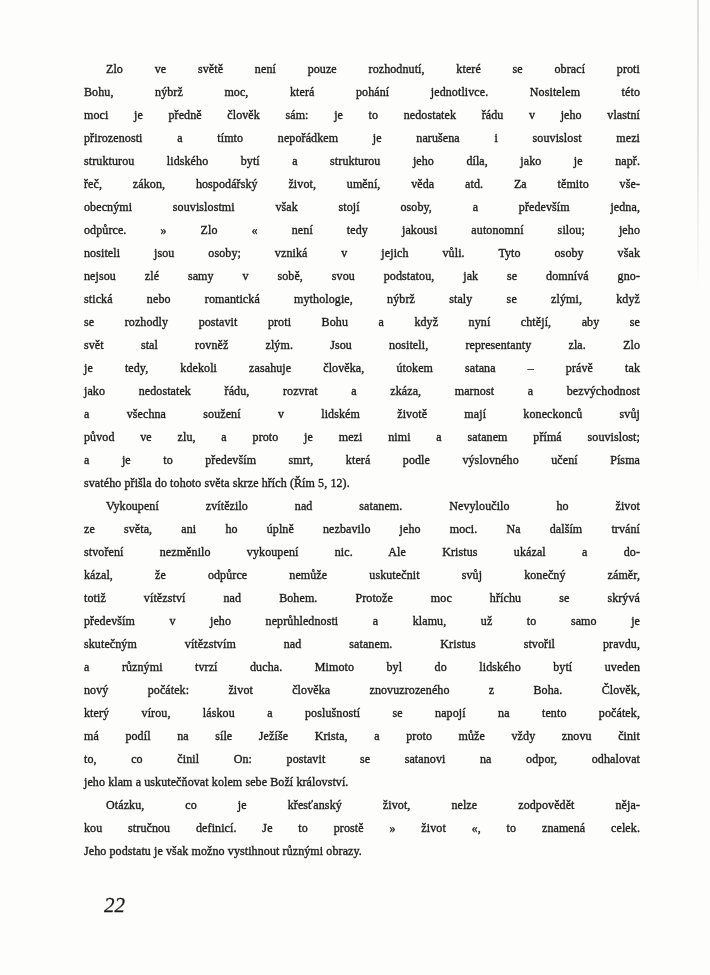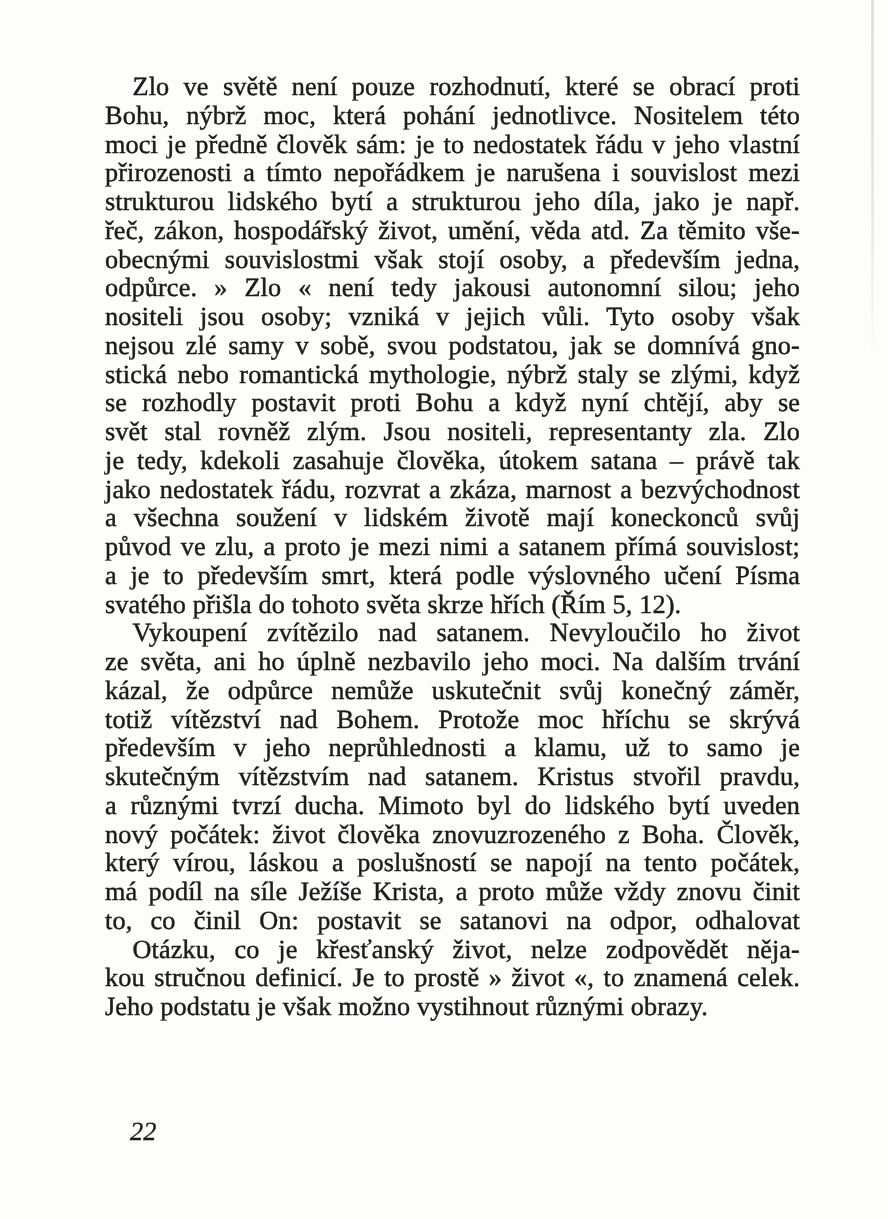--- a/index.html
+++ b/index.html
@@ -17,21 +17,21 @@
   }
   .text-block {
     position: absolute;
     left: 84px; top: 58px;
     width: 556px;
   }
   .para { margin: 0; padding: 0; }
   .line {
     height: 23px;
     line-height: 23px;
-    font-size: 21px;
+    font-size: 12px;
     letter-spacing: 0.1px;
     text-align: justify;
     text-align-last: justify;
     -webkit-text-stroke: 0.35px currentColor;
     overflow: visible;
   }
   .line.first { text-indent: 22px; }
   .line.last { text-align-last: left; }
   .page-number {
     position: absolute;
@@ -69,29 +69,31 @@
         <div class="line">je tedy, kdekoli zasahuje člověka, útokem satana – právě tak</div>
         <div class="line">jako nedostatek řádu, rozvrat a zkáza, marnost a bezvýchodnost</div>
         <div class="line">a všechna soužení v lidském životě mají koneckonců svůj</div>
         <div class="line">původ ve zlu, a proto je mezi nimi a satanem přímá souvislost;</div>
         <div class="line">a je to především smrt, která podle výslovného učení Písma</div>
         <div class="line last">svatého přišla do tohoto světa skrze hřích (Řím 5, 12).</div>
       </div>
       <div class="para">
         <div class="line first">Vykoupení zvítězilo nad satanem. Nevyloučilo ho život</div>
         <div class="line">ze světa, ani ho úplně nezbavilo jeho moci. Na dalším trvání</div>
+        <div class="line">stvoření nezměnilo vykoupení nic. Ale Kristus ukázal a do-</div>
         <div class="line">kázal, že odpůrce nemůže uskutečnit svůj konečný záměr,</div>
         <div class="line">totiž vítězství nad Bohem. Protože moc hříchu se skrývá</div>
         <div class="line">především v jeho neprůhlednosti a klamu, už to samo je</div>
         <div class="line">skutečným vítězstvím nad satanem. Kristus stvořil pravdu,</div>
         <div class="line">a různými tvrzí ducha. Mimoto byl do lidského bytí uveden</div>
         <div class="line">nový počátek: život člověka znovuzrozeného z Boha. Člověk,</div>
         <div class="line">který vírou, láskou a poslušností se napojí na tento počátek,</div>
         <div class="line">má podíl na síle Ježíše Krista, a proto může vždy znovu činit</div>
         <div class="line">to, co činil On: postavit se satanovi na odpor, odhalovat</div>
+        <div class="line last">jeho klam a uskutečňovat kolem sebe Boží království.</div>
       </div>
       <div class="para">
         <div class="line first">Otázku, co je křesťanský život, nelze zodpovědět něja-</div>
         <div class="line">kou stručnou definicí. Je to prostě » život «, to znamená celek.</div>
         <div class="line last">Jeho podstatu je však možno vystihnout různými obrazy.</div>
       </div>
     </div>
   <div class="page-number">22</div>
   <div class="scan-edge-shadow"></div>
 </div>

